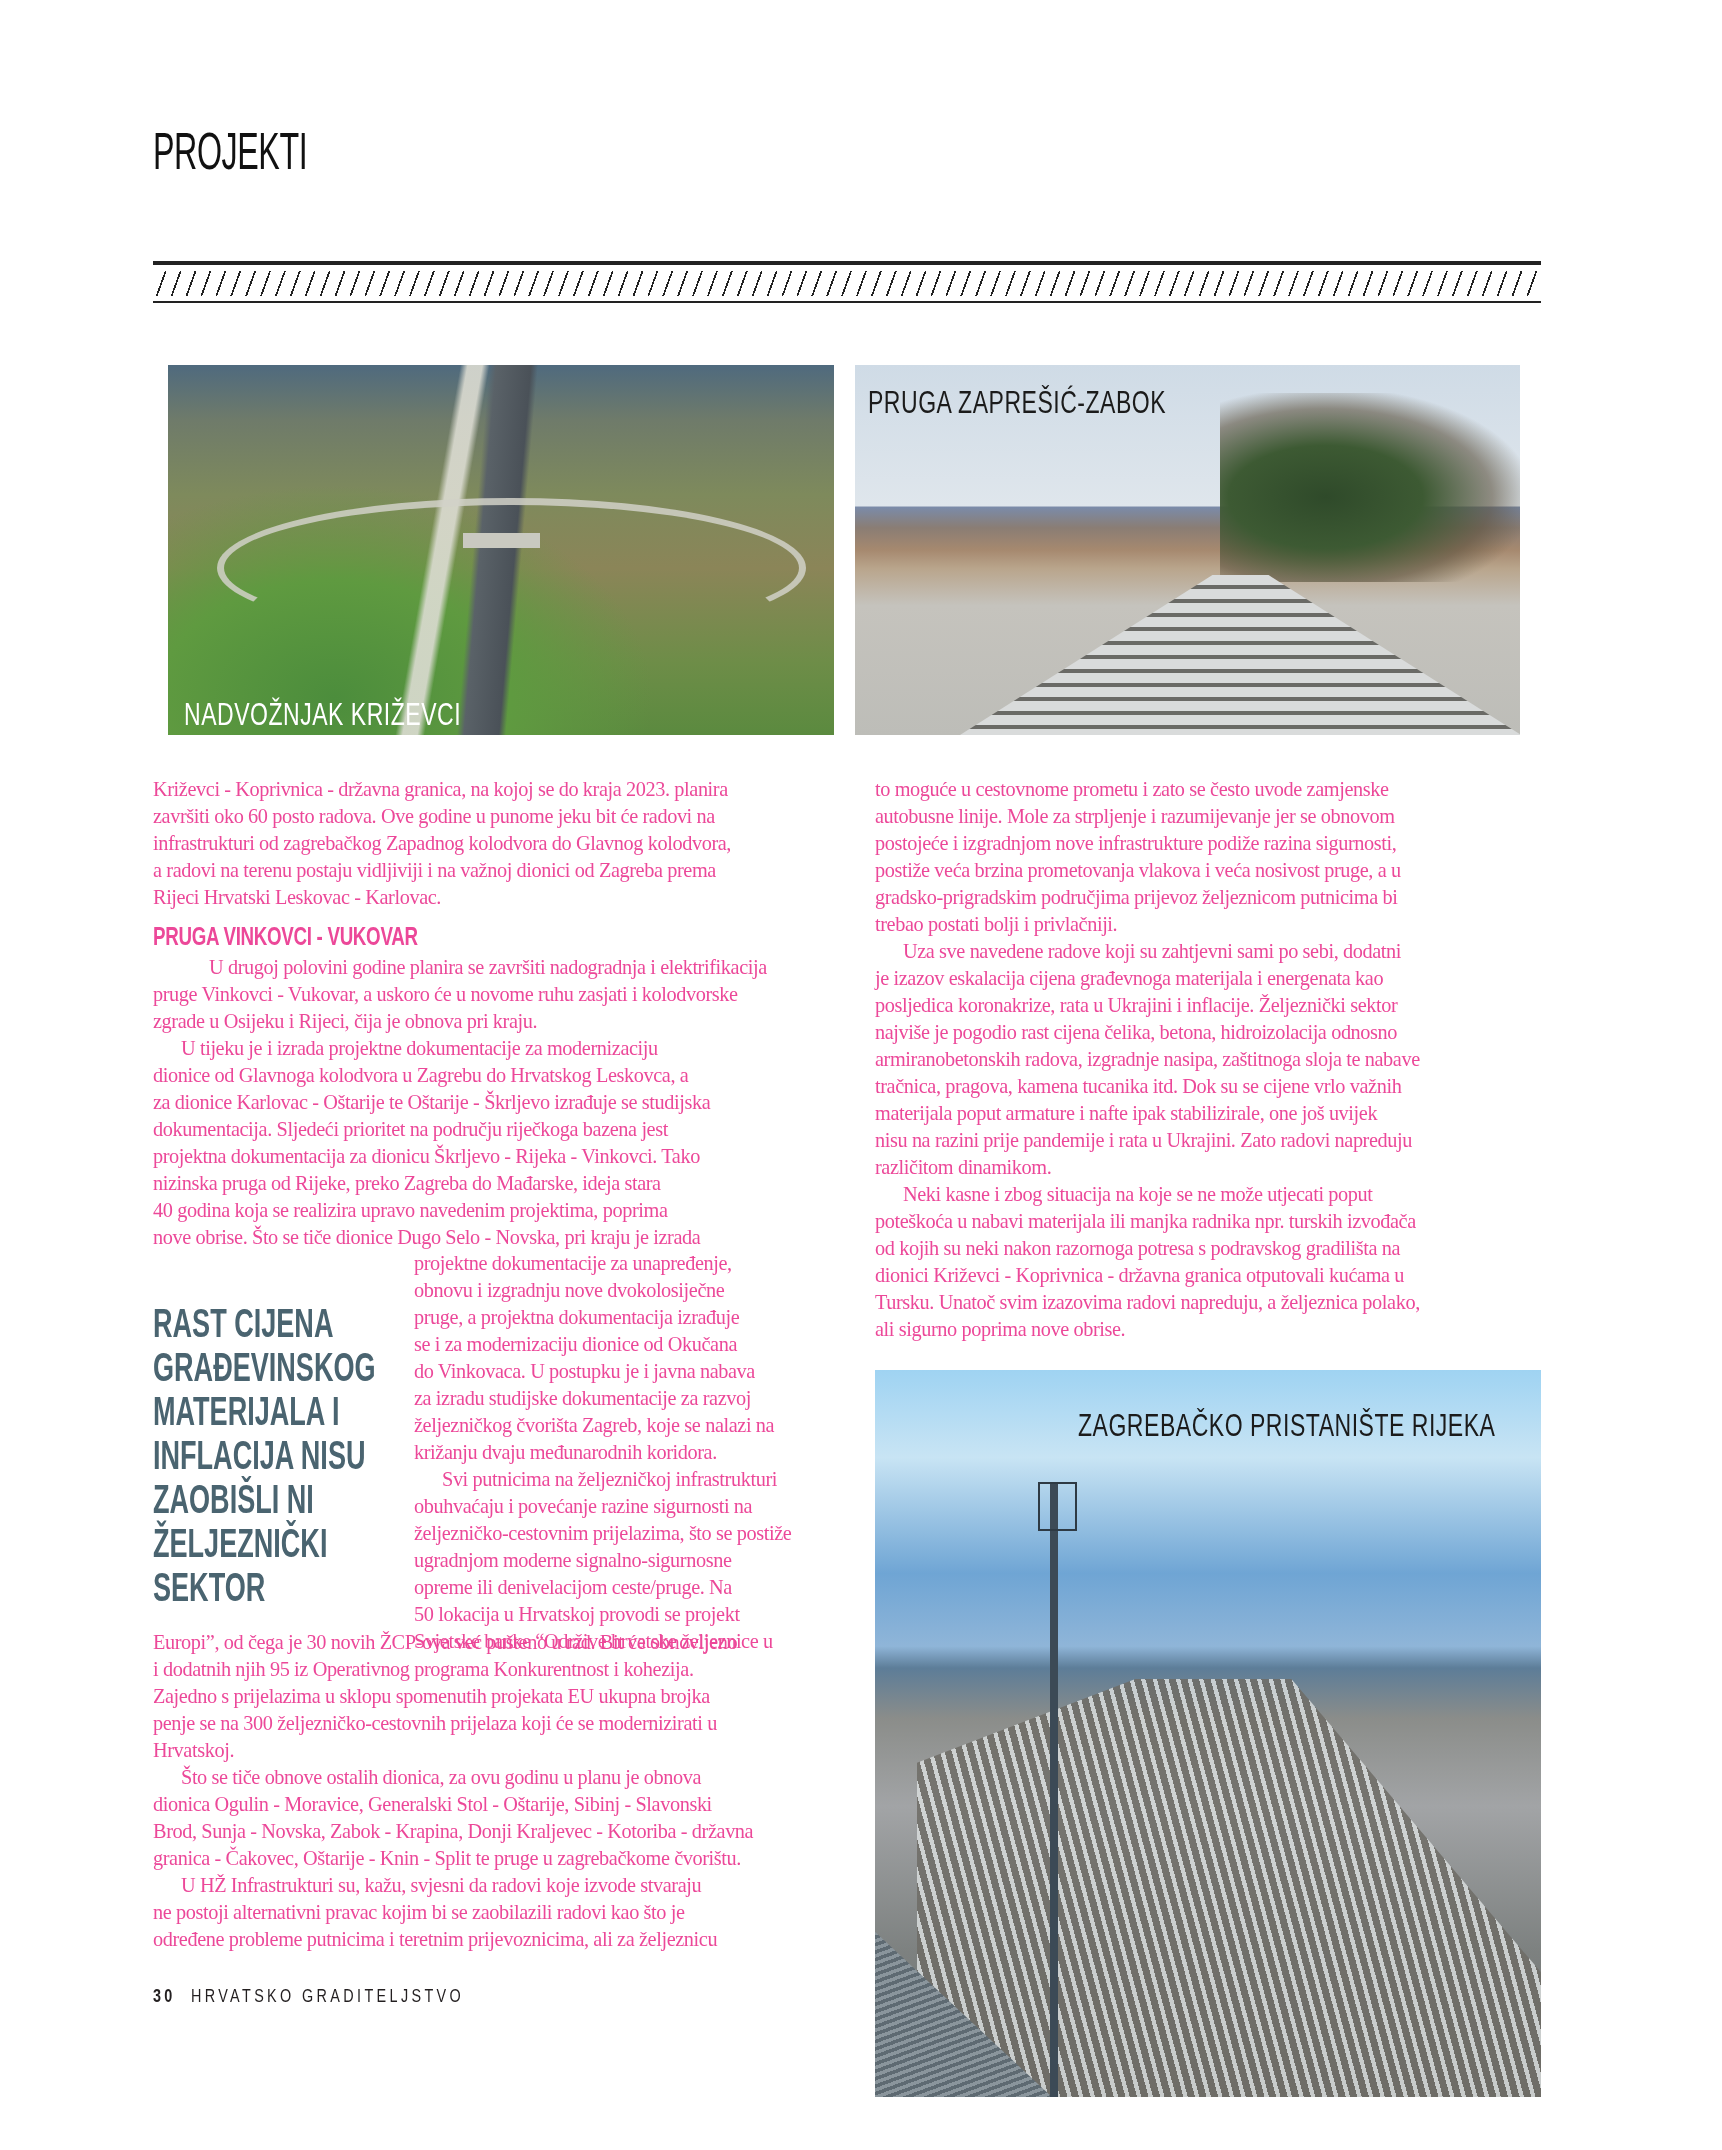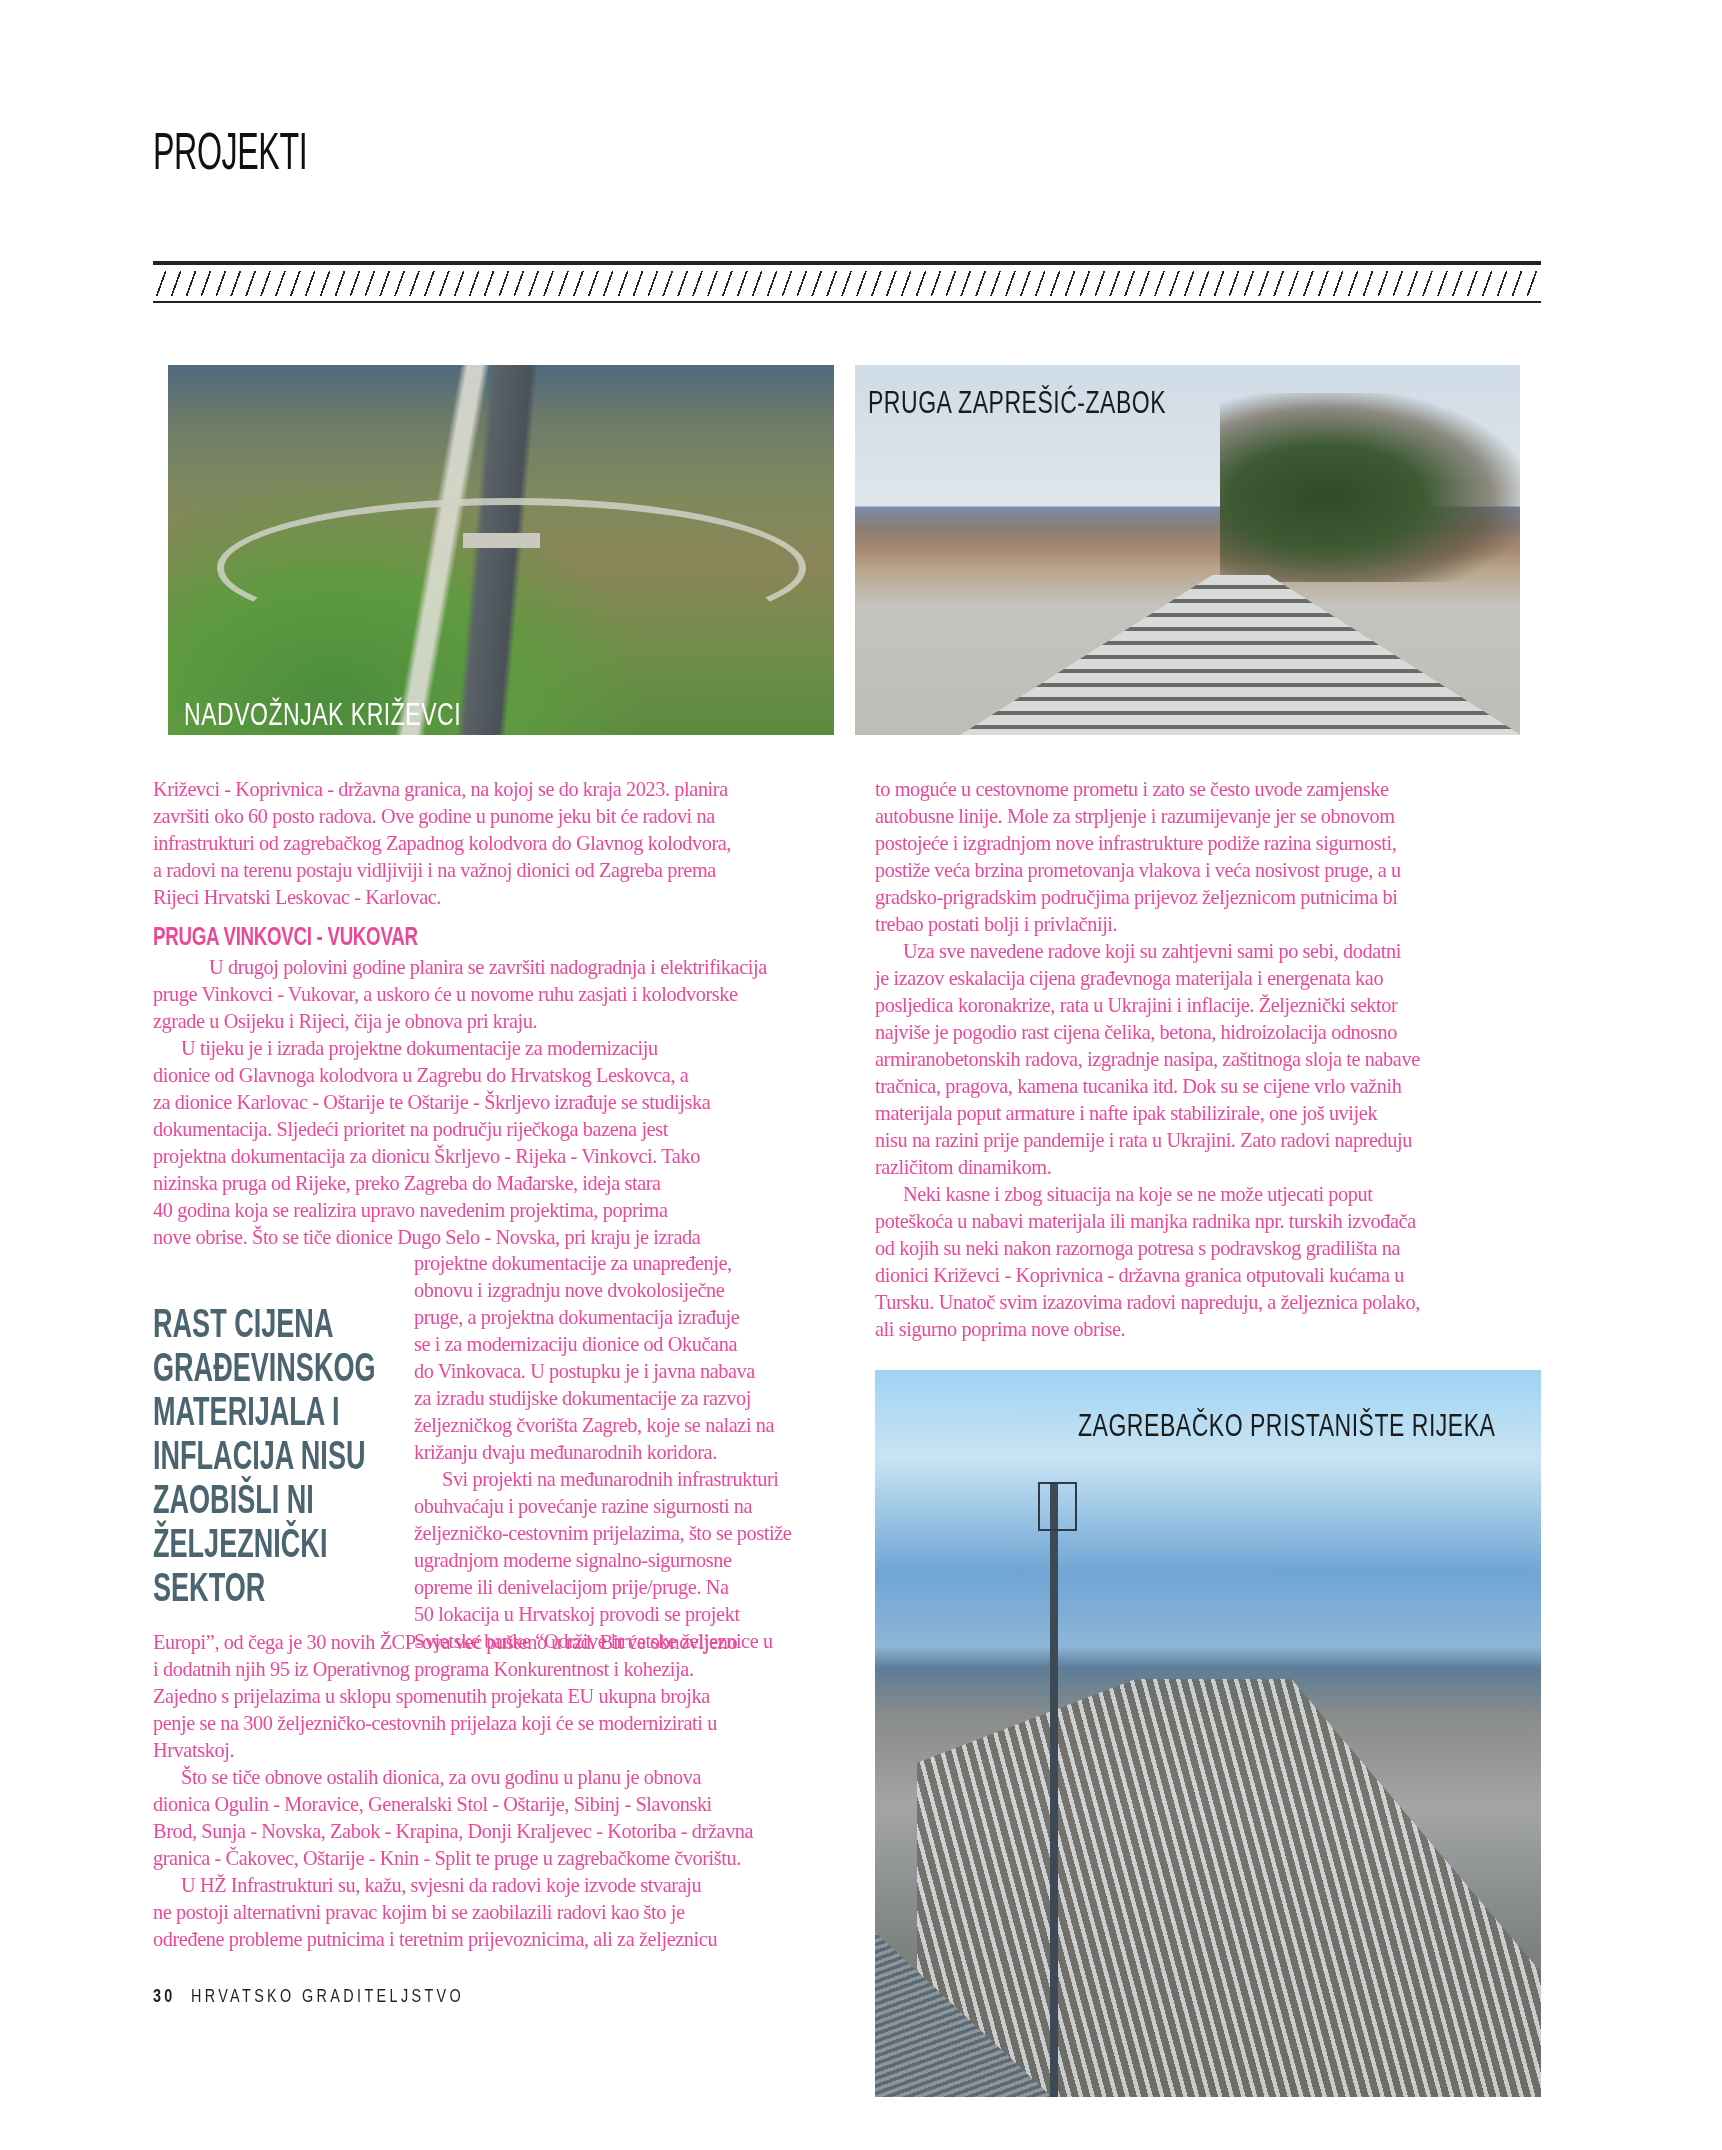--- a/index.html
+++ b/index.html
@@ -181,25 +181,25 @@
 
 <div class="abs body-text col-narrow">
   <span class="line">projektne dokumentacije za unapređenje,</span>
   <span class="line">obnovu i izgradnju nove dvokolosiječne</span>
   <span class="line">pruge, a projektna dokumentacija izrađuje</span>
   <span class="line">se i za modernizaciju dionice od Okučana</span>
   <span class="line">do Vinkovaca. U postupku je i javna nabava</span>
   <span class="line">za izradu studijske dokumentacije za razvoj</span>
   <span class="line">željezničkog čvorišta Zagreb, koje se nalazi na</span>
   <span class="line">križanju dvaju međunarodnih koridora.</span>
-  <span class="line" style="padding-left:28px">Svi projekti na međunarodnih infrastrukturi</span>
+  <span class="line" style="padding-left:28px">Svi putnicima na željezničkoj infrastrukturi</span>
   <span class="line">obuhvaćaju i povećanje razine sigurnosti na</span>
   <span class="line">željezničko-cestovnim prijelazima, što se postiže</span>
   <span class="line">ugradnjom moderne signalno-sigurnosne</span>
-  <span class="line">opreme ili denivelacijom prije/pruge. Na</span>
+  <span class="line">opreme ili denivelacijom ceste/pruge. Na</span>
   <span class="line">50 lokacija u Hrvatskoj provodi se projekt</span>
   <span class="line">Svjetske banke “Održive hrvatske željeznice u</span>
 </div>
 
 <div class="abs body-text col-left-bottom">
   <span class="line">Europi”, od čega je 30 novih ŽCP-ova već pušteno u rad. Bit će obnovljeno</span>
   <span class="line">i dodatnih njih 95 iz Operativnog programa Konkurentnost i kohezija.</span>
   <span class="line">Zajedno s prijelazima u sklopu spomenutih projekata EU ukupna brojka</span>
   <span class="line">penje se na 300 željezničko-cestovnih prijelaza koji će se modernizirati u</span>
   <span class="line">Hrvatskoj.</span>

